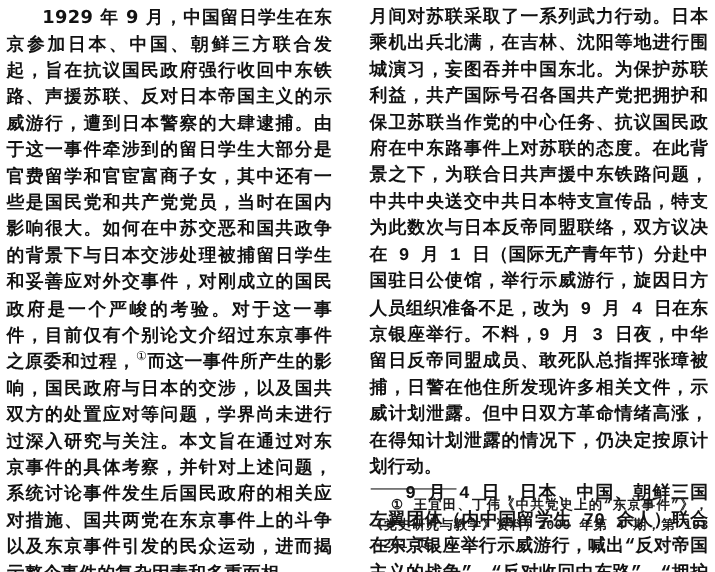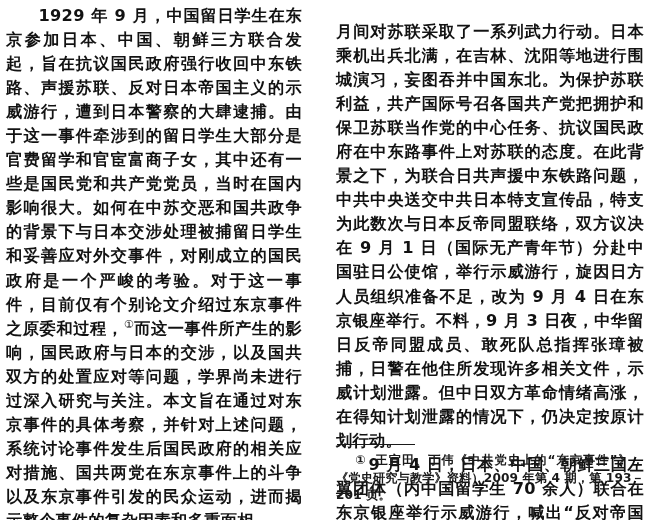--- a/index.html
+++ b/index.html
@@ -34,21 +34,22 @@
     width: 325px;
     box-sizing: border-box;
     position: relative;
   }
 
   .col-left {
     padding: 4px 23px 0 6px;
   }
 
   .col-right {
-    padding: 20px 6px 0 11px;
+    padding: 4px 6px 0 11px;
+    font-family: Liberation Mono, monospace;
   }
 
   .para {
     margin: 0;
     font-size: 16.2px;
     line-height: 24.05px;
     color: #121212;
     text-align: justify;
     text-justify: inter-ideograph;
     letter-spacing: 0.02em;

